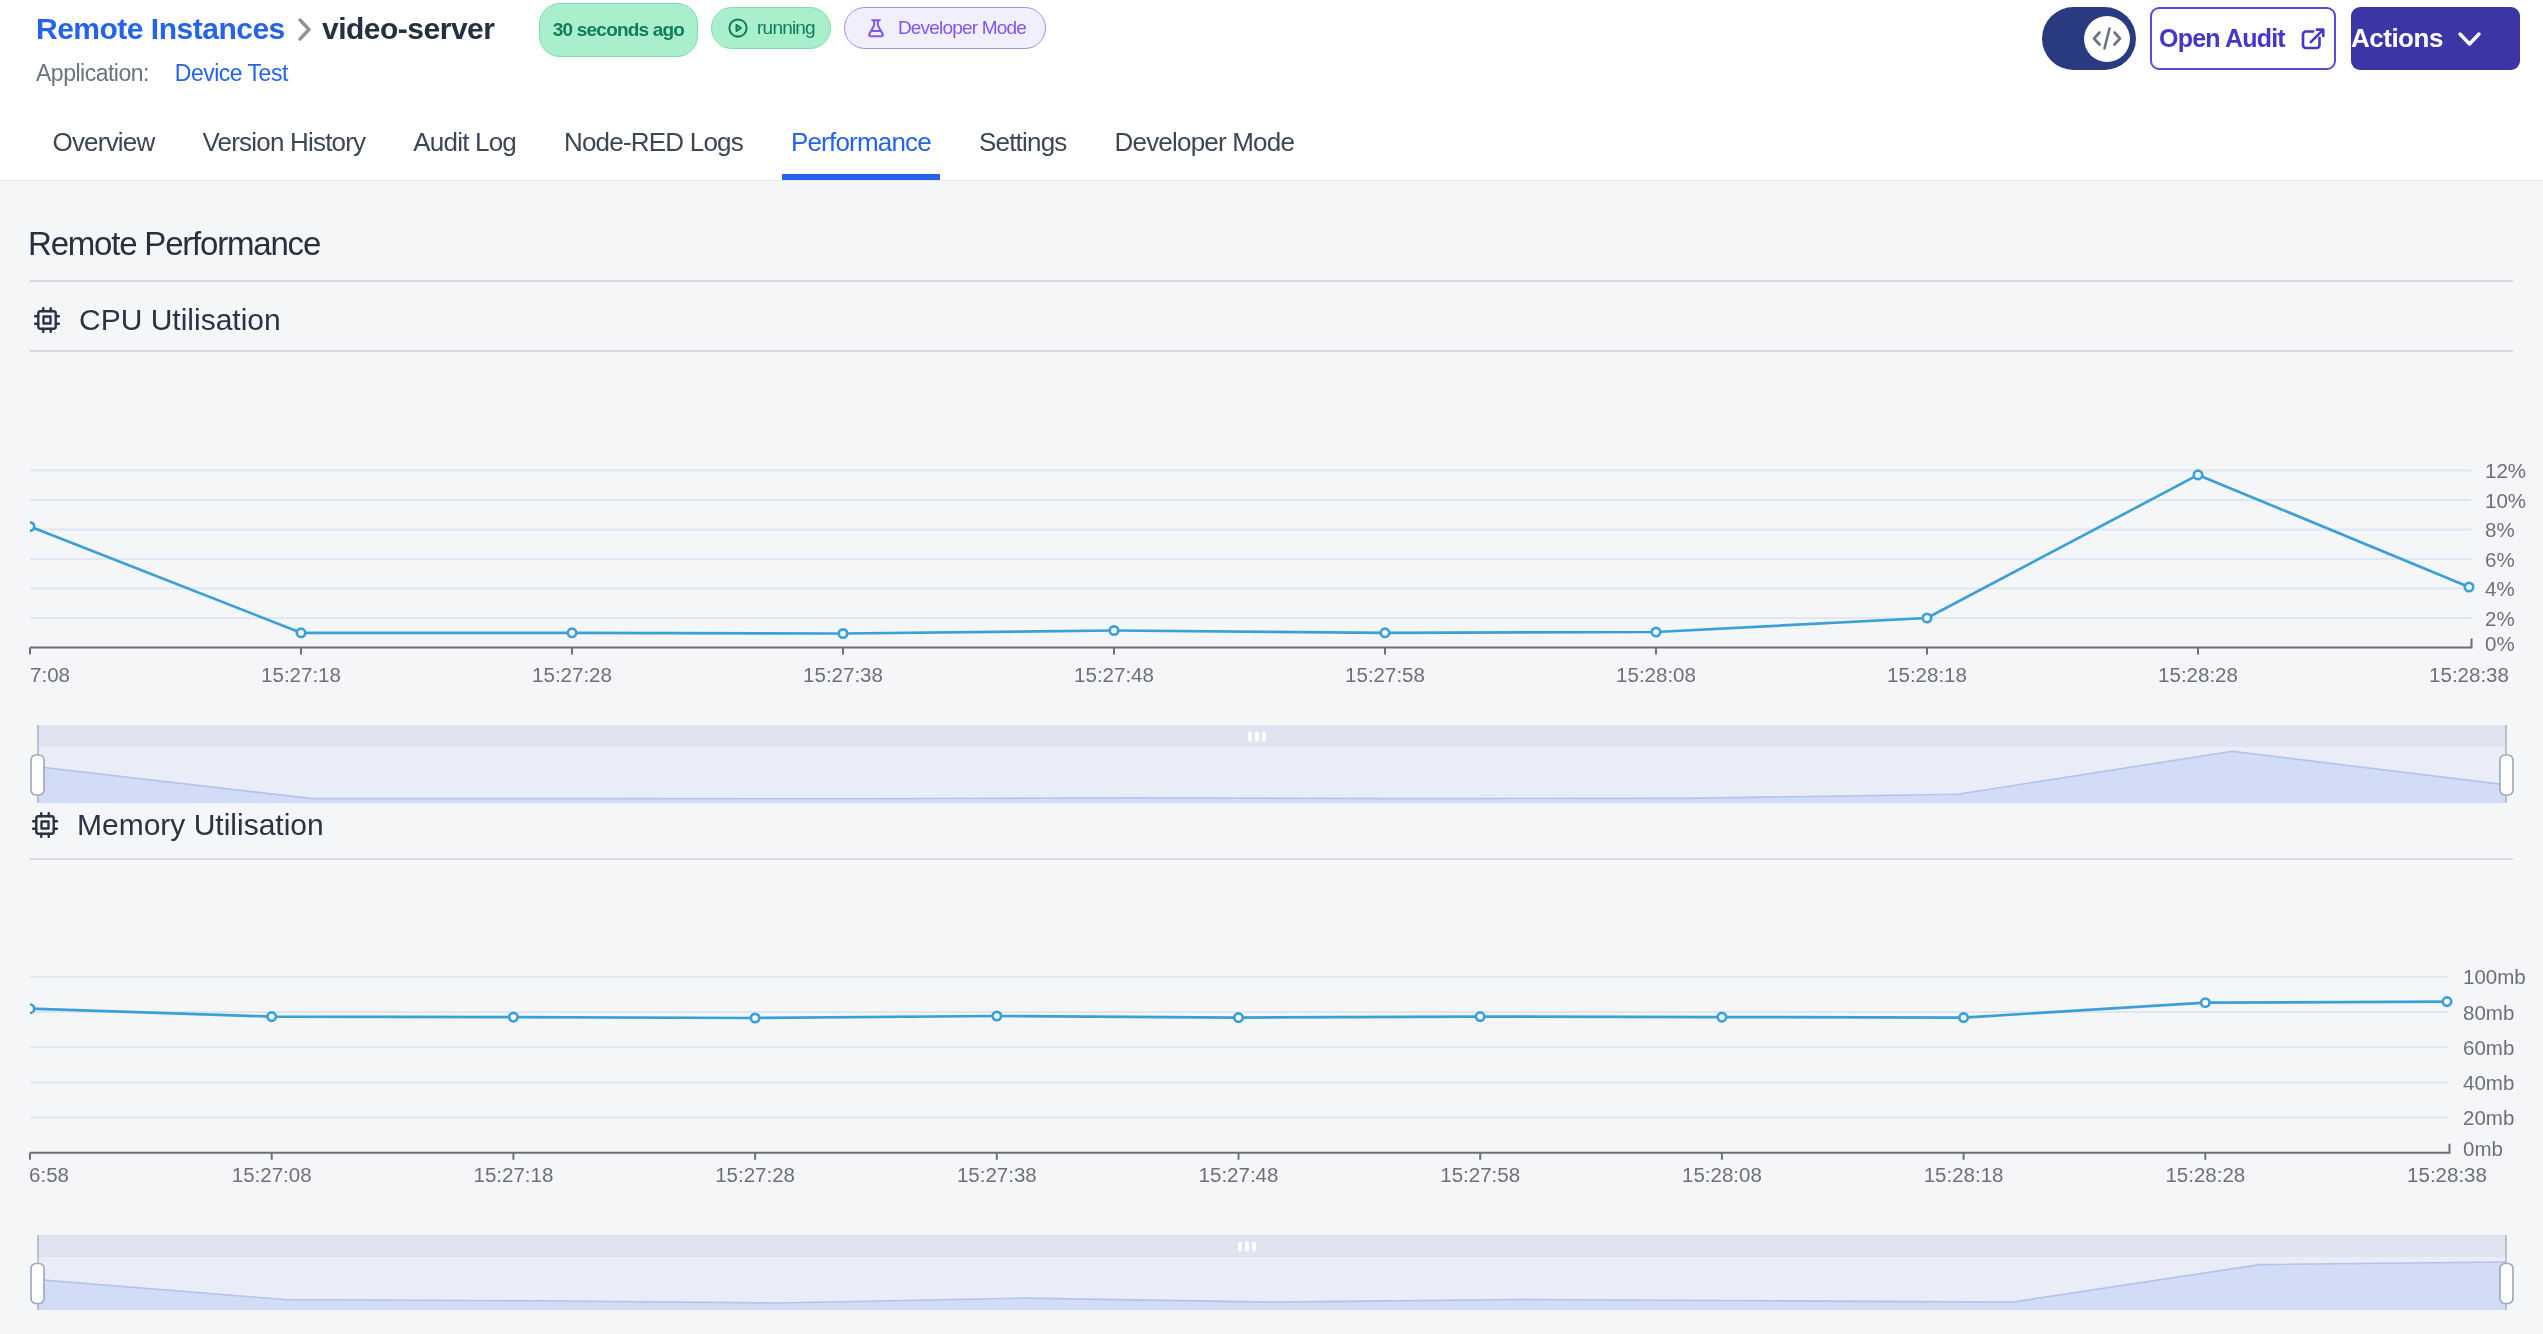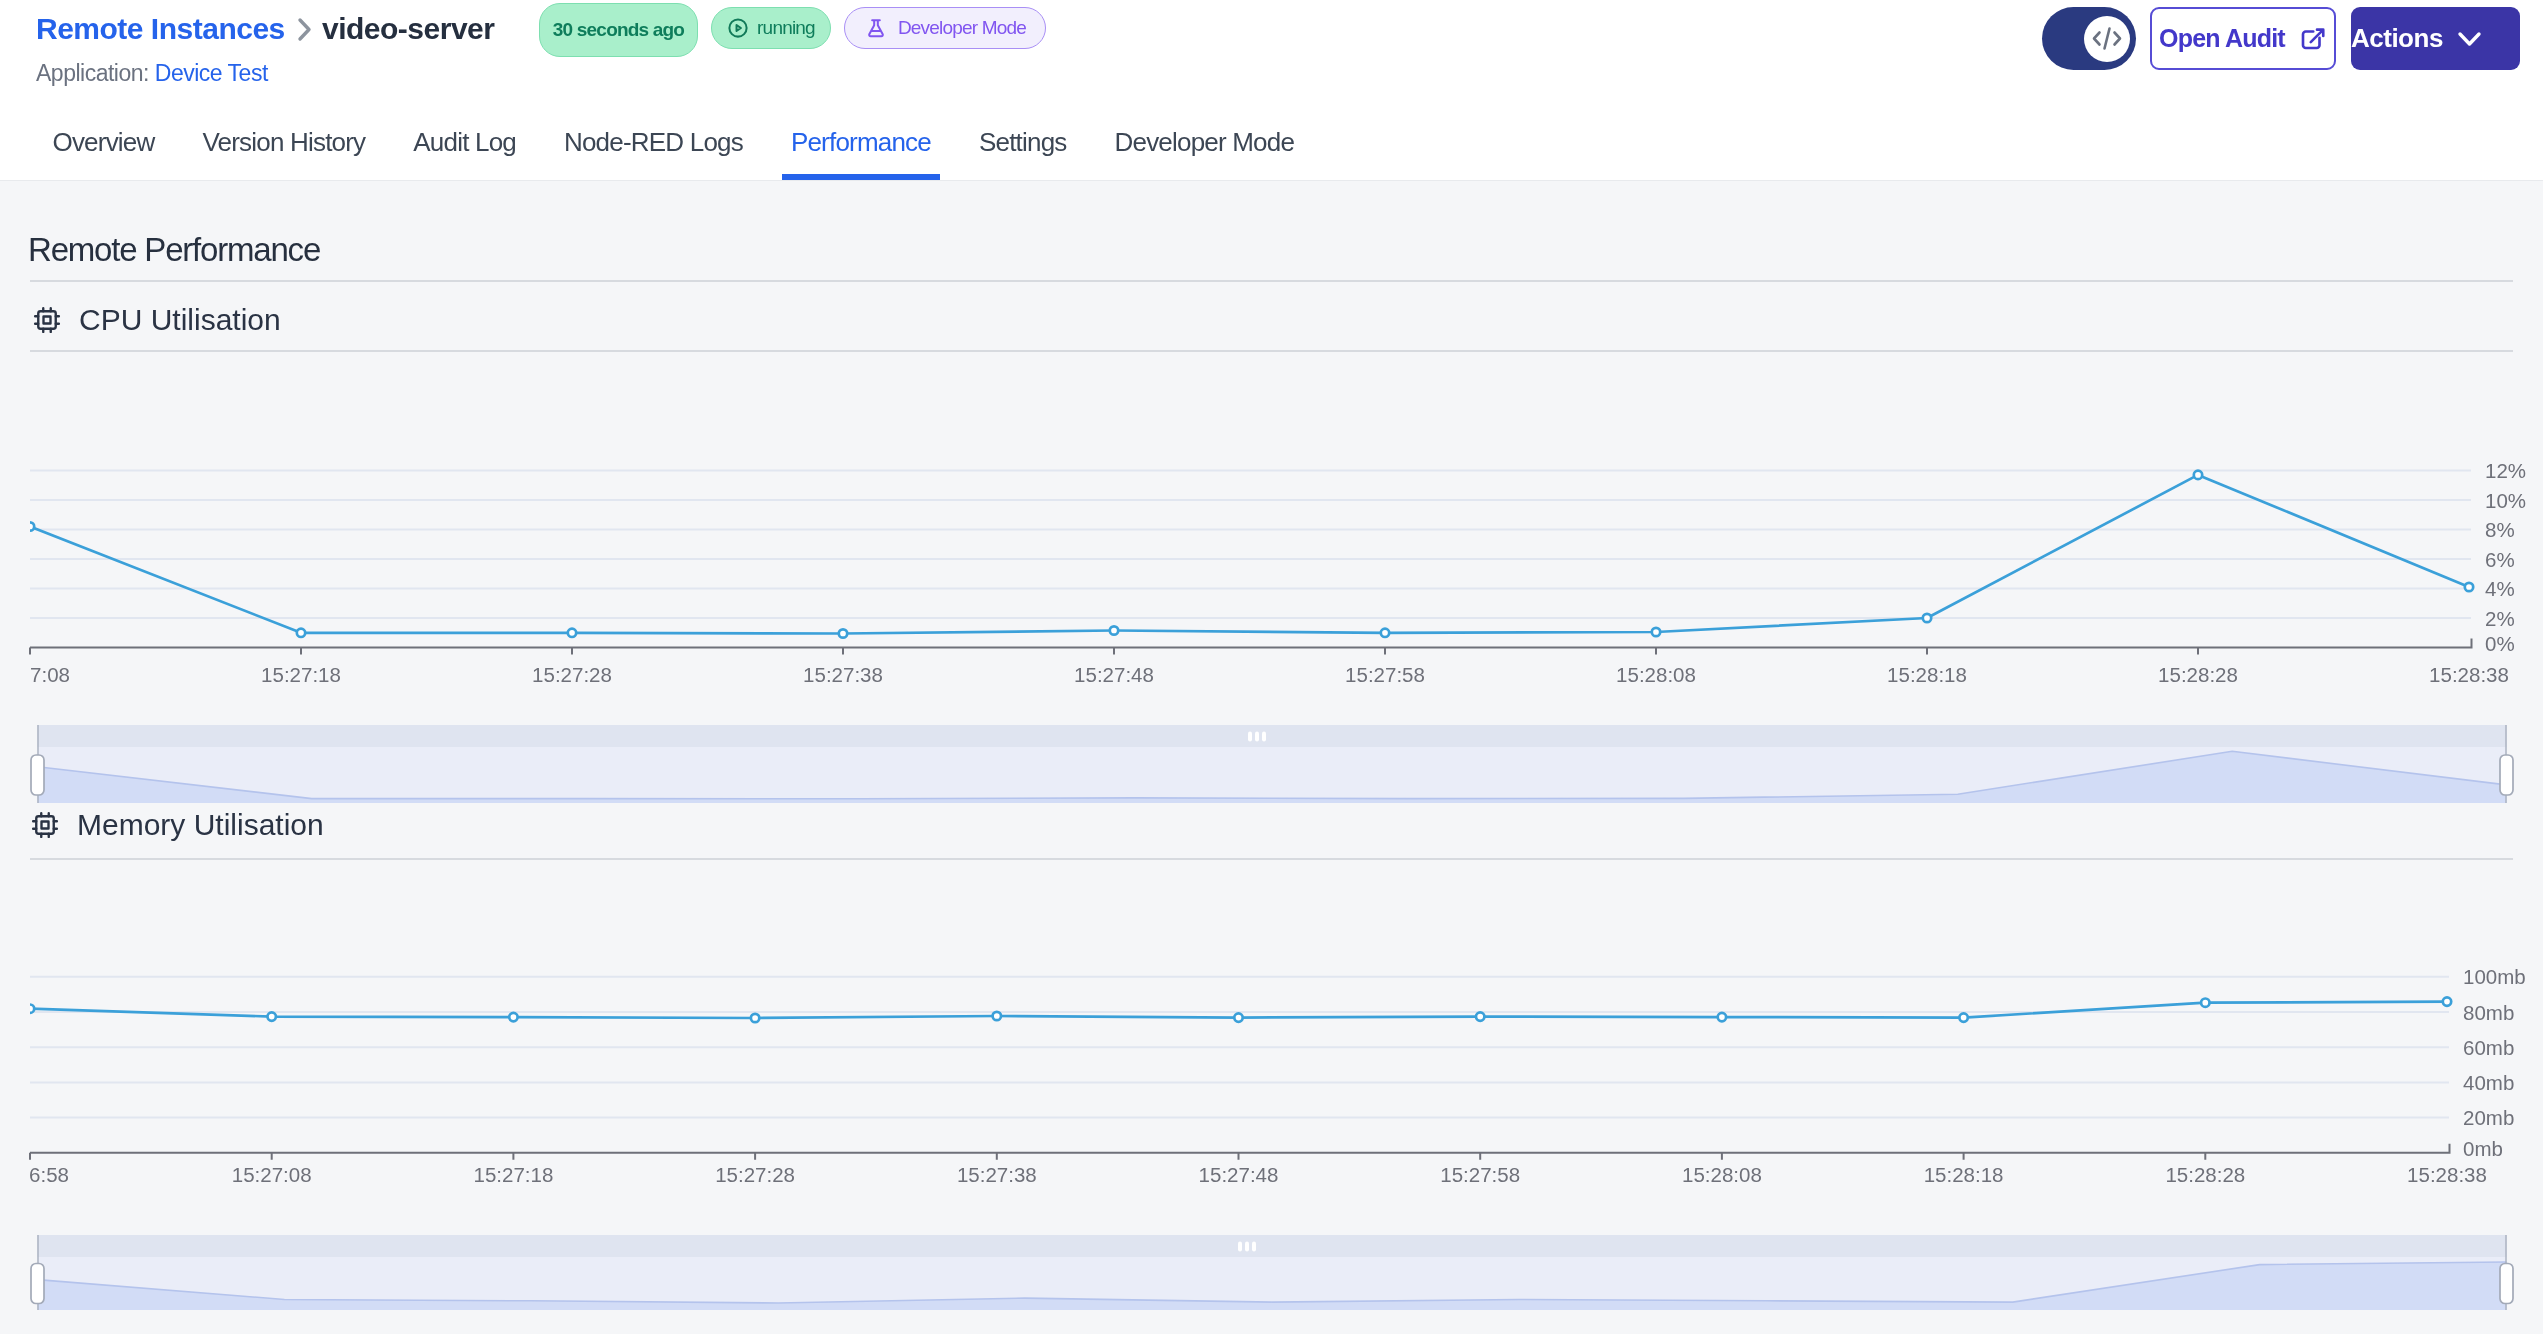--- a/index.html
+++ b/index.html
@@ -48,35 +48,35 @@
     </svg>
 </div>
 
 <div class="abs" style="left:2351px;top:7px;width:169px;height:63px;border-radius:9px;background:#3B35A6;color:#fff;font-size:26px;font-weight:700;letter-spacing:-0.5px;display:flex;align-items:center;gap:14px;">
   <span>Actions</span>
   <svg width="25" height="16" viewBox="0 0 25 16">
       <path d="M3 3l9.5 10L22 3" fill="none" stroke="#fff" stroke-width="3.4" stroke-linecap="round" stroke-linejoin="round"></path>
     </svg>
 </div>
 
-<div class="abs" style="left:36px;top:60px;font-size:23px;letter-spacing:-0.5px;color:#6B7280;">Application: <span style="color:#2563EB;">Device Test</span></div>
+<div class="abs" style="left:36px;top:60px;font-size:23px;letter-spacing:-0.5px;color:#6B7280;">Application: <span style="color:#2563EB;margin-left:20px;">Device Test</span></div>
 
 <div class="abs" style="left:43.5px;top:121px;display:flex;gap:30px;font-size:26px;letter-spacing:-0.8px;color:#3C4654;">
   <div style="padding:0 9px;height:59px;line-height:42px;">Overview</div>
   <div style="padding:0 9px;height:59px;line-height:42px;">Version History</div>
   <div style="padding:0 9px;height:59px;line-height:42px;">Audit Log</div>
   <div style="padding:0 9px;height:59px;line-height:42px;">Node-RED Logs</div>
   <div style="padding:0 9px;height:59px;line-height:42px;color:#2563EB;border-bottom:6px solid #2563EB;">Performance</div>
   <div style="padding:0 9px;height:59px;line-height:42px;">Settings</div>
   <div style="padding:0 9px;height:59px;line-height:42px;">Developer Mode</div>
 </div>
 
 <div class="abs" style="left:0;top:180px;width:2543px;height:1154px;background:#F5F6F8;border-top:1px solid #E8EAED;"></div>
 
-<div class="abs" style="left:28px;top:231px;display:flex;align-items:baseline;">
+<div class="abs" style="left:28px;top:225px;display:flex;align-items:baseline;">
   <span style="font-size:33px;letter-spacing:-1.2px;color:#27303F;">Remote Performance</span>
 </div>
 <div class="abs" style="left:30px;top:280px;width:2483px;height:2px;background:#D7DADF;"></div>
 
 <div class="abs" style="left:32px;top:303px;display:flex;align-items:center;gap:17px;">
   <svg width="30" height="30" viewBox="0 0 24 24" fill="none" stroke="#2A3344" stroke-width="1.9" stroke-linecap="round" stroke-linejoin="round">
       <path d="M9 2.5v2.5M15 2.5V5M9 19v2.5M15 19v2.5M5 9H2.5M5 15H2.5M21.5 9H19M21.5 15H19"></path>
       <rect x="5" y="5" width="14" height="14" rx="1.8"></rect>
       <rect x="9.2" y="9.2" width="5.6" height="5.6"></rect>
     </svg>

